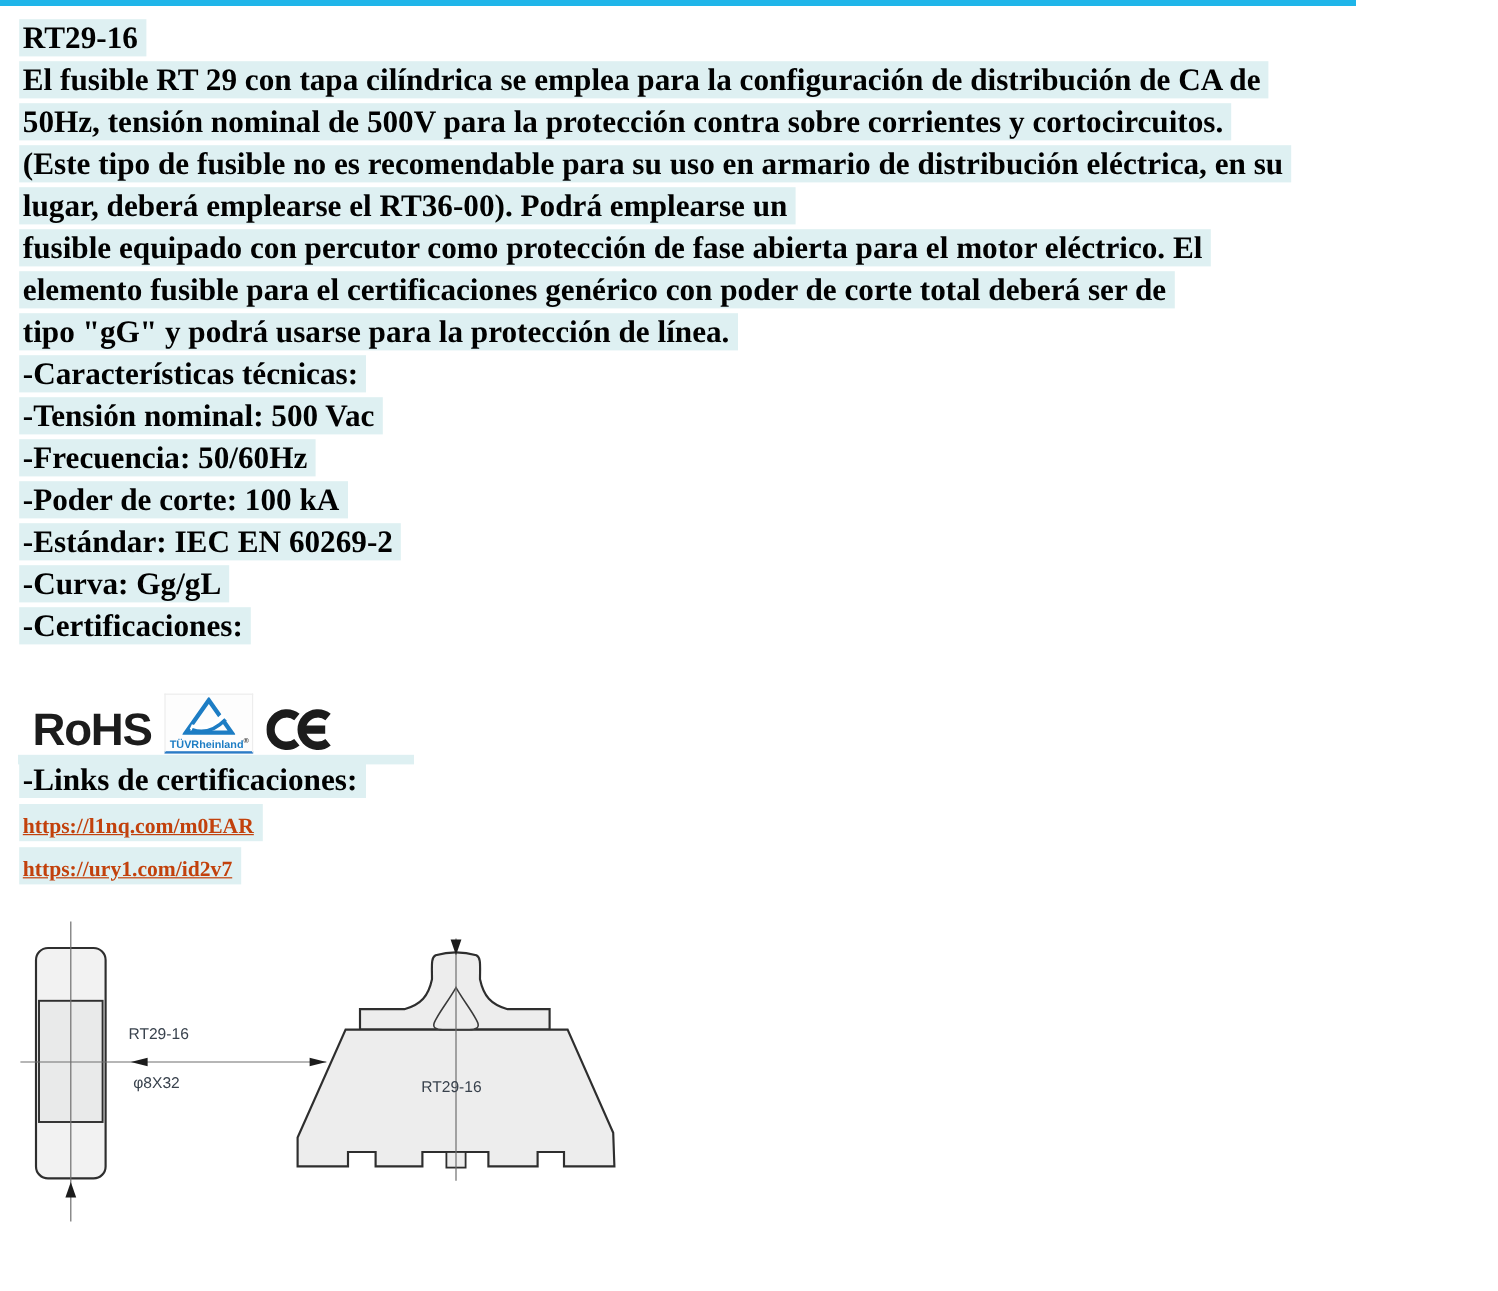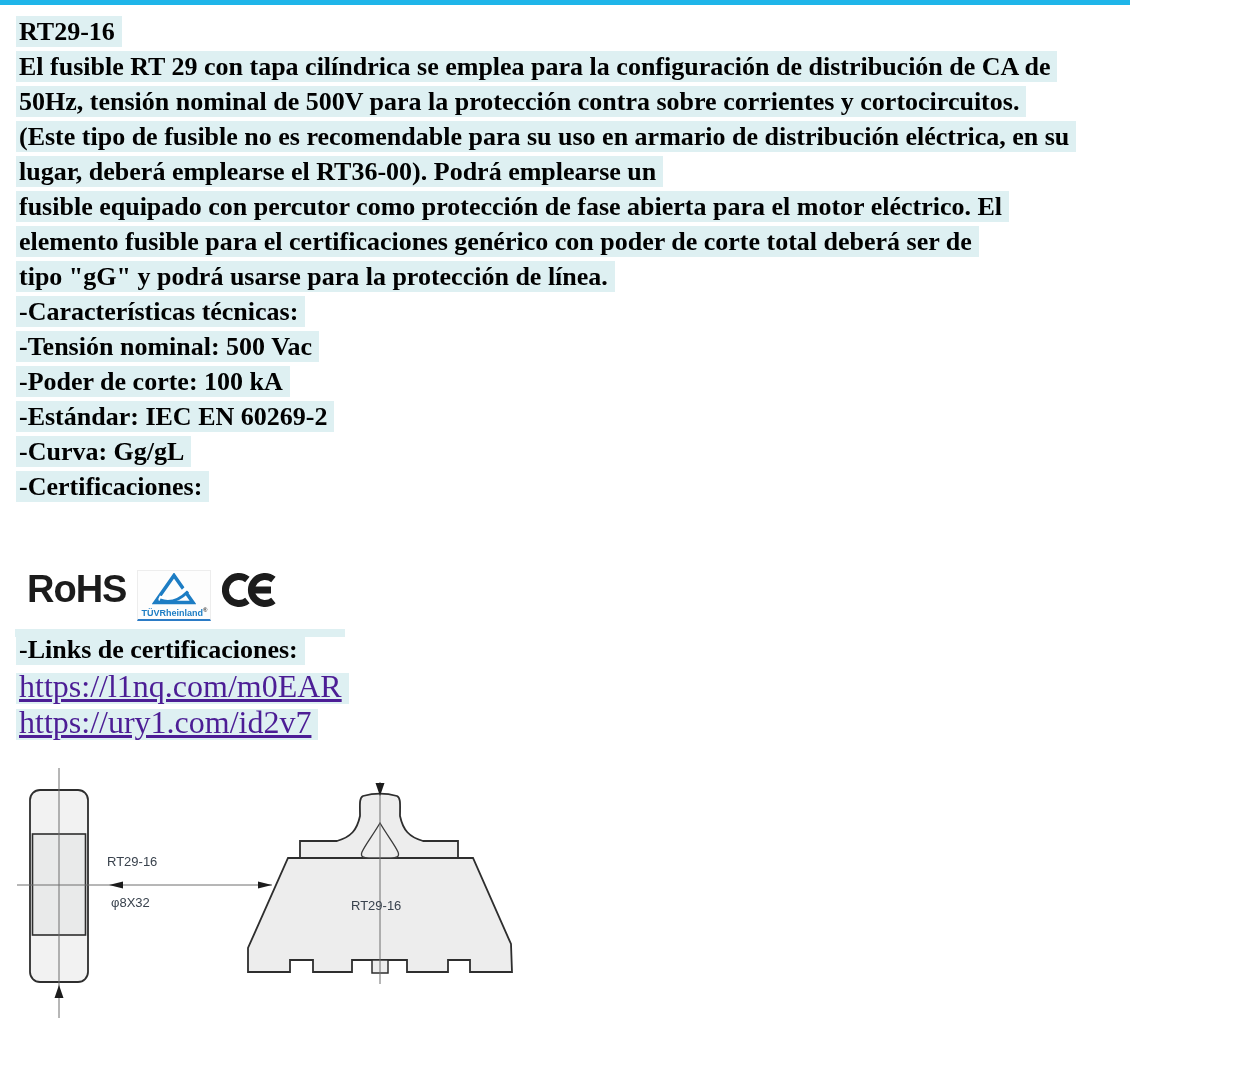--- a/index.html
+++ b/index.html
@@ -25,21 +25,21 @@
   }
   .hl{
     background:#def0f2;
     font-weight:bold;
     font-size:26px;
     color:#010101;
     padding:1px 7px 1px 3px;
   }
   .logos{
     position:absolute;left:27px;top:570px;height:58px;
-    display:flex;align-items:flex-start;gap:11px;
+    display:flex;align-items:flex-end;gap:11px;
     background:#ffffff;
   }
   .rohs{
     font-family:"Liberation Sans","DejaVu Sans",sans-serif;
     font-weight:bold;font-size:38px;letter-spacing:-1px;
     color:#1c1c1c;line-height:1;
   }
   .tuv{
     display:flex;flex-direction:column;align-items:center;
     background:#fdfdfd;border:1px solid #ededed;
@@ -54,21 +54,21 @@
   .tuv-reg{font-size:6px;vertical-align:super;color:#444;}
   .logo-strip{
     position:absolute;left:15px;top:629px;width:330px;height:8px;
     background:#def0f2;
   }
   .linksflow{
     position:absolute;left:16px;top:632px;
   }
   .lline{height:36px;line-height:36px;white-space:pre;}
   a.link{
-    color:#4c1d95;text-decoration:underline;font-weight:normal;font-size:32px;
+    color:#c2410c;text-decoration:underline;font-weight:bold;font-size:18px;
   }
   .drawing{
     position:absolute;left:0;top:760px;
   }
   .drawlabel{
     font-family:"Liberation Sans","DejaVu Sans",sans-serif;
     font-size:13px;
     fill:#39424d;
   }
 </style>
@@ -83,20 +83,21 @@
     <div class="tline"><span class="hl">RT29-16</span></div>
     <div class="tline"><span class="hl">El fusible RT 29 con tapa cilíndrica se emplea para la configuración de distribución de CA de</span></div>
     <div class="tline"><span class="hl">50Hz, tensión nominal de 500V para la protección contra sobre corrientes y cortocircuitos.</span></div>
     <div class="tline"><span class="hl">(Este tipo de fusible no es recomendable para su uso en armario de distribución eléctrica, en su</span></div>
     <div class="tline"><span class="hl">lugar, deberá emplearse el RT36-00). Podrá emplearse un</span></div>
     <div class="tline"><span class="hl">fusible equipado con percutor como protección de fase abierta para el motor eléctrico. El</span></div>
     <div class="tline"><span class="hl">elemento fusible para el certificaciones genérico con poder de corte total deberá ser de</span></div>
     <div class="tline"><span class="hl">tipo "gG" y podrá usarse para la protección de línea.</span></div>
     <div class="tline"><span class="hl">-Características técnicas:</span></div>
     <div class="tline"><span class="hl">-Tensión nominal: 500 Vac</span></div>
+    <div class="tline"><span class="hl">-Frecuencia: 50/60Hz</span></div>
     <div class="tline"><span class="hl">-Poder de corte: 100 kA</span></div>
     <div class="tline"><span class="hl">-Estándar: IEC EN 60269-2</span></div>
     <div class="tline"><span class="hl">-Curva: Gg/gL</span></div>
     <div class="tline"><span class="hl">-Certificaciones:</span></div>
   </div>
 
   <div class="logo-strip"></div>
 
   <div class="logos">
     <span class="rohs">RoHS</span>

